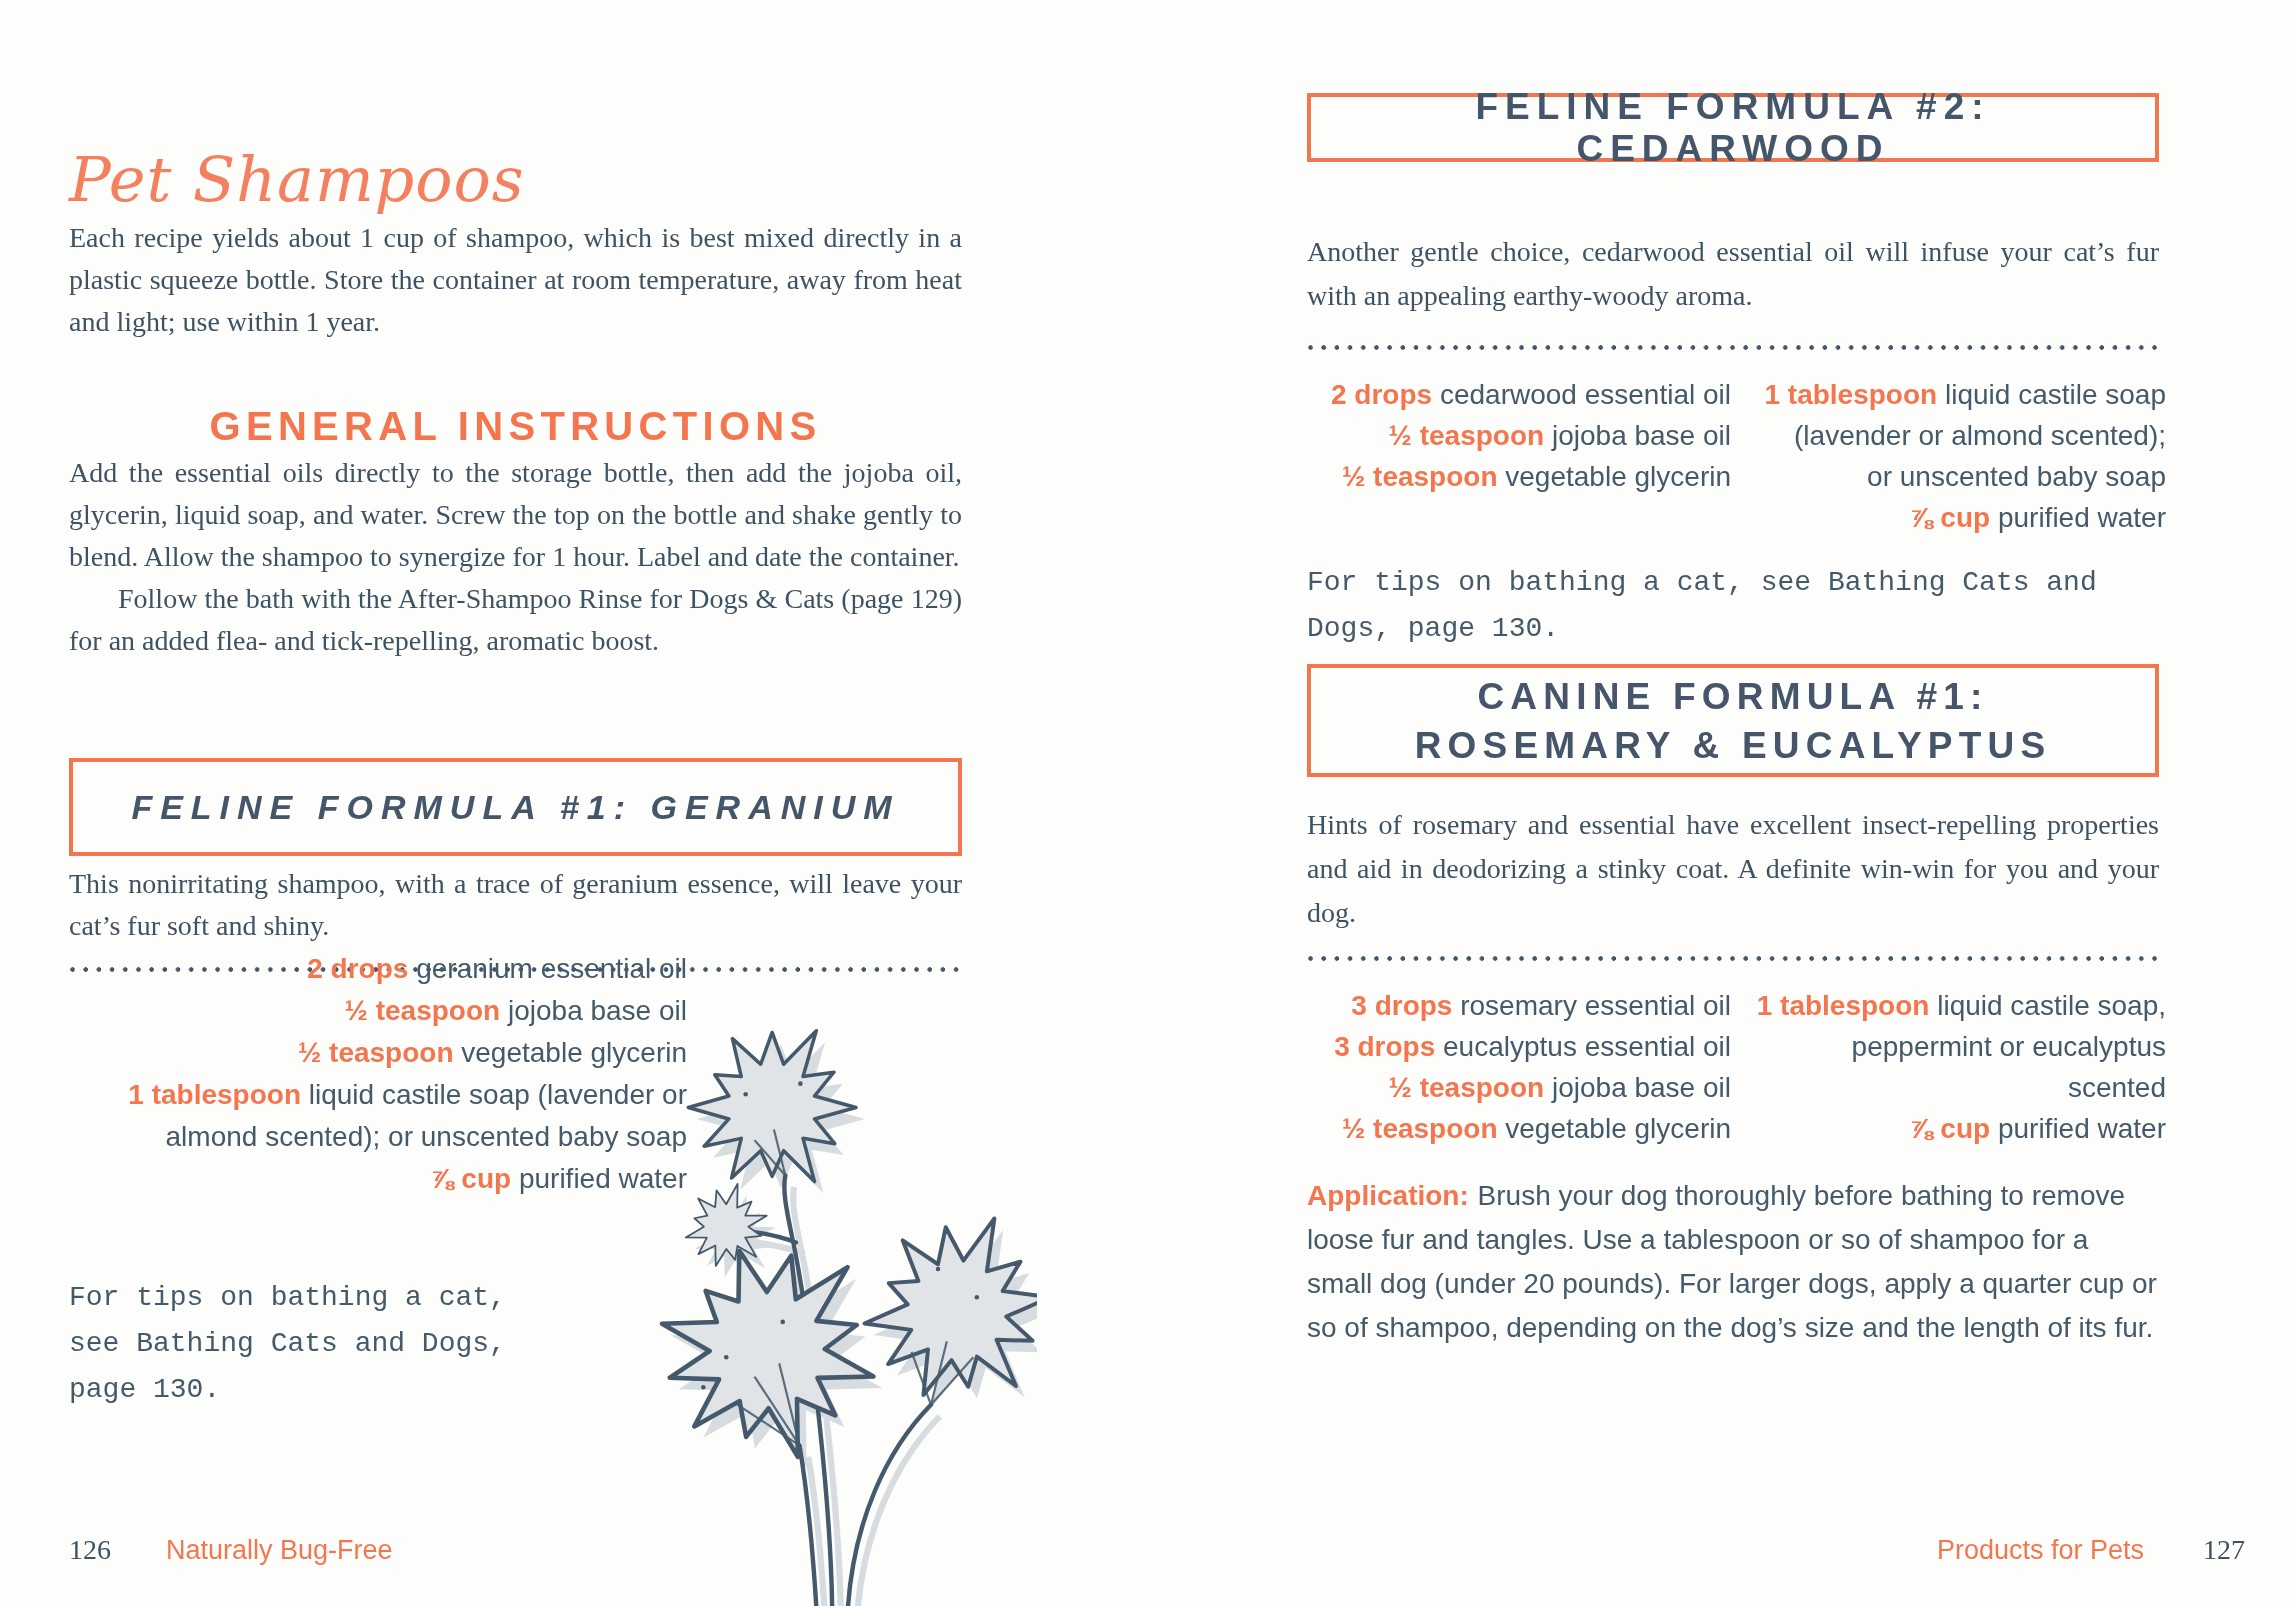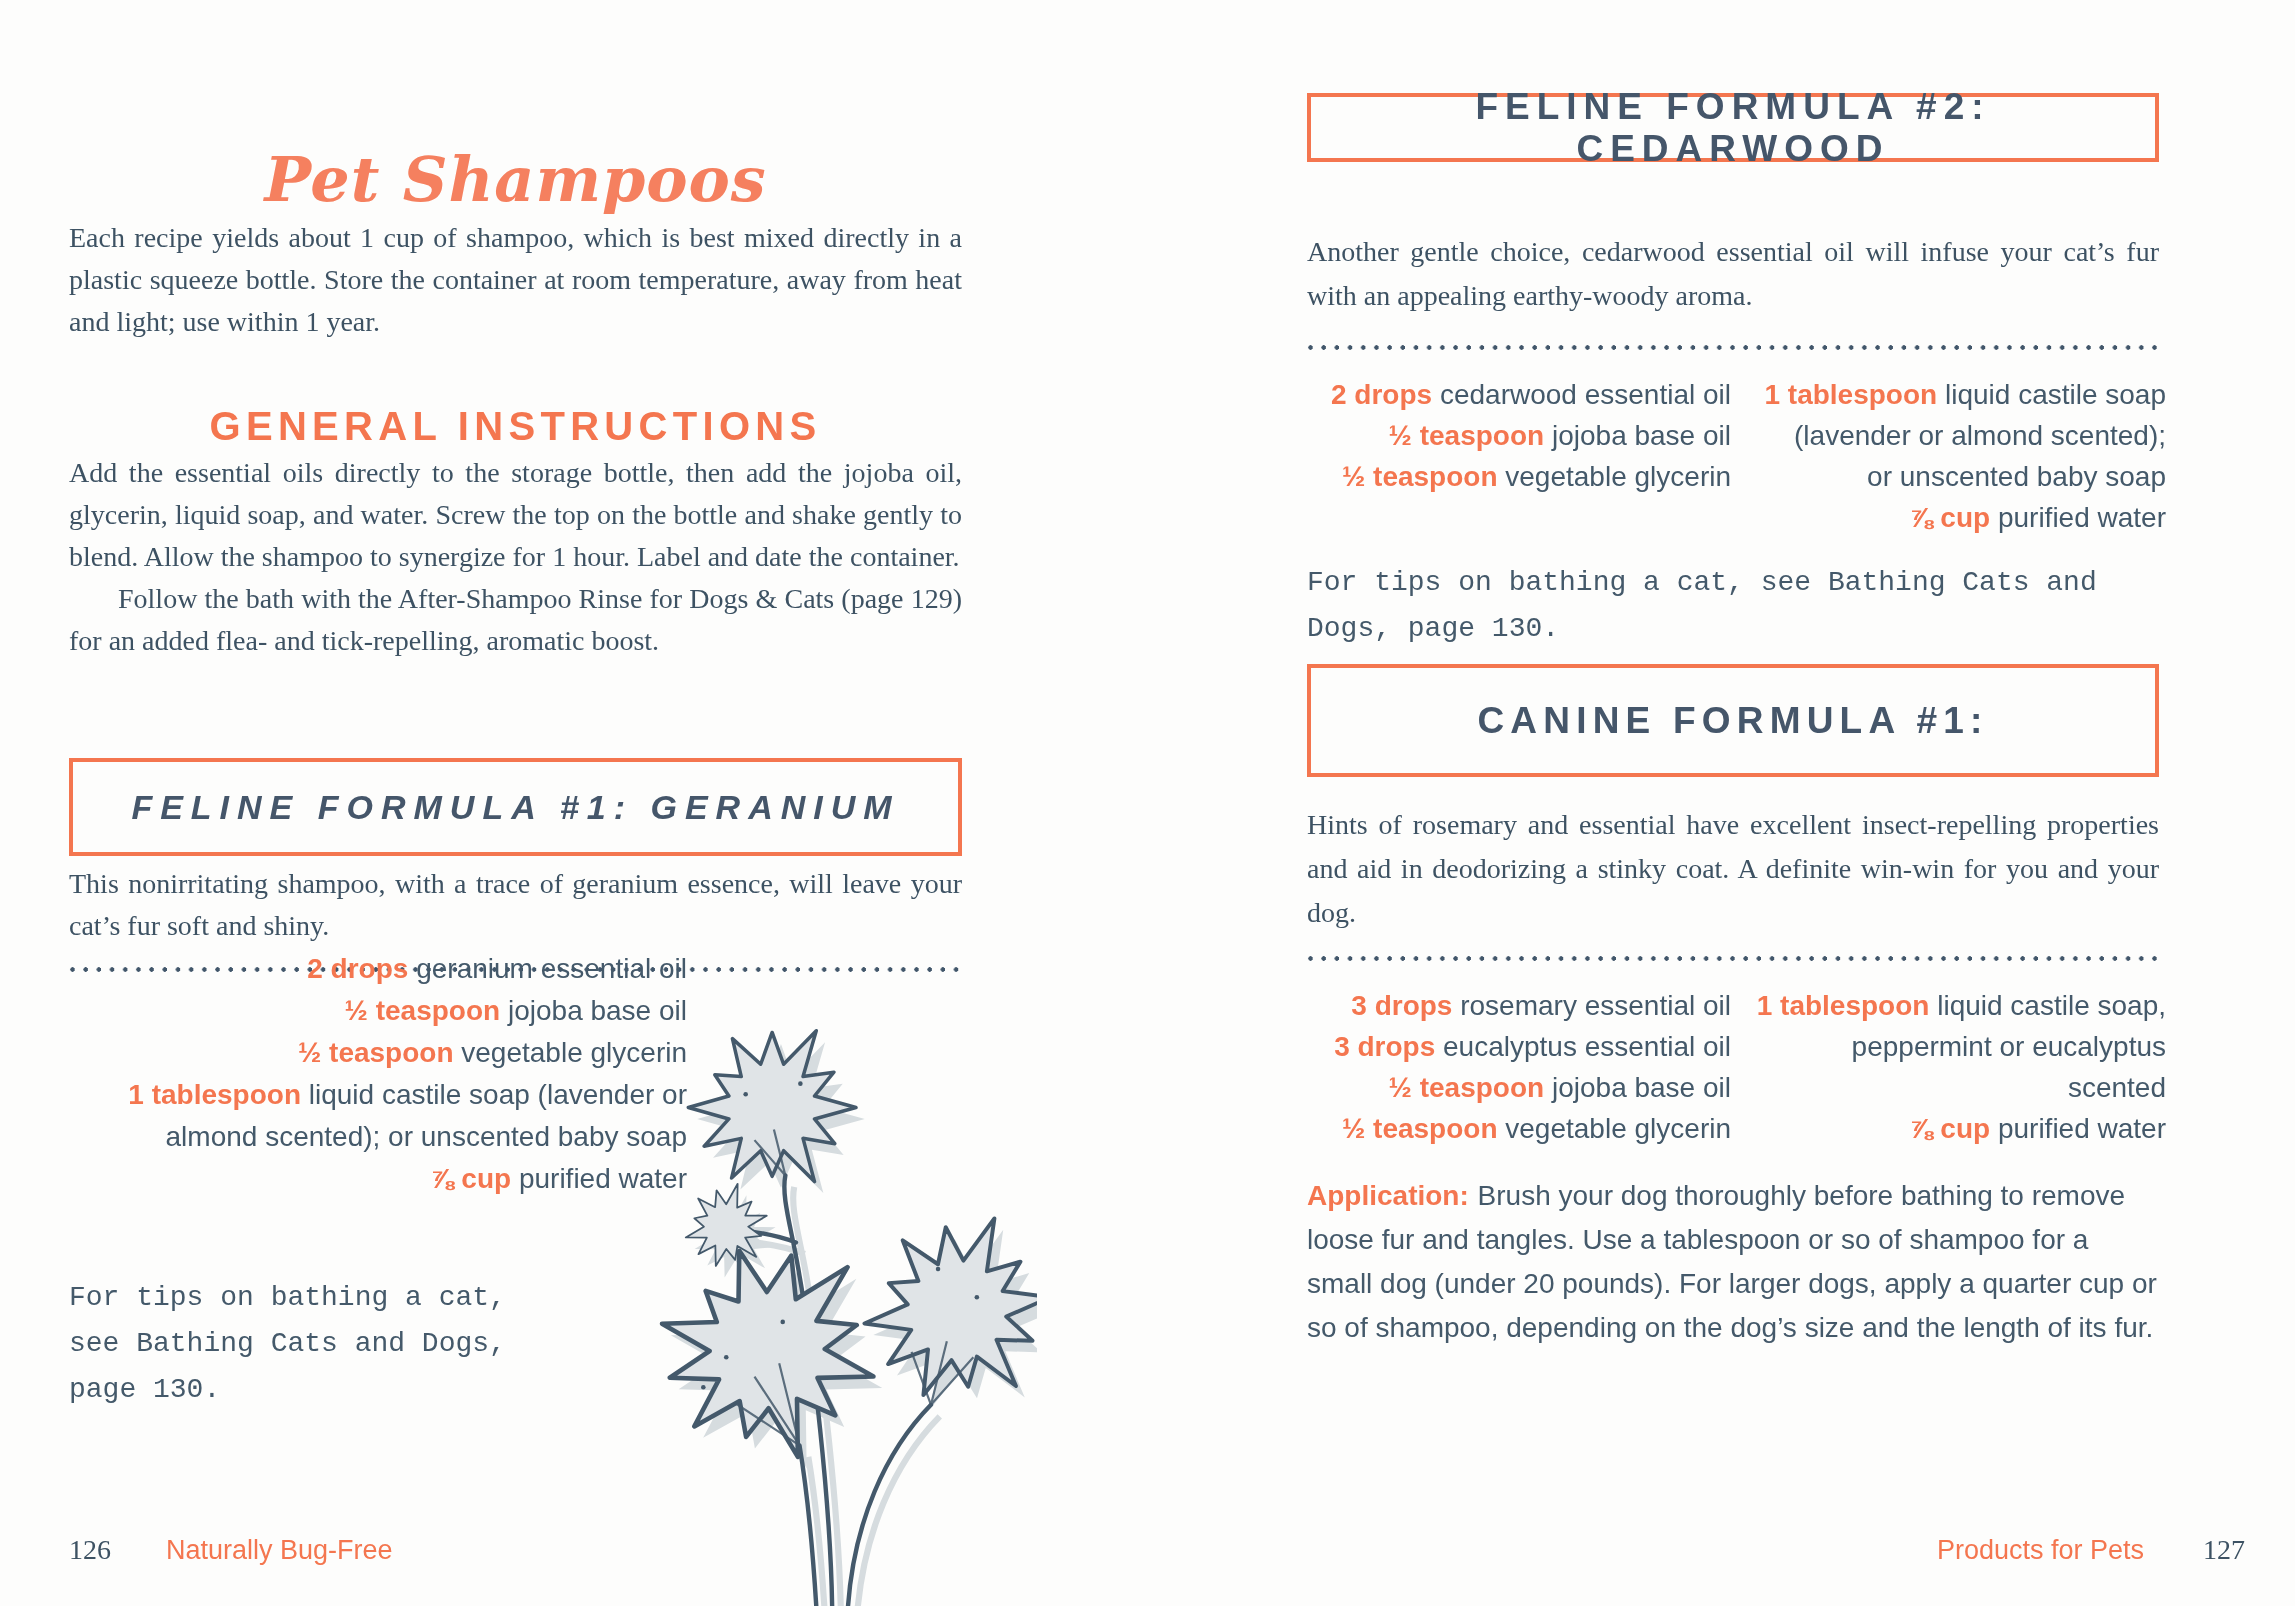--- a/index.html
+++ b/index.html
@@ -1,22 +1,22 @@
 <!DOCTYPE html>
 <html style="font-size:14px"><head>
 <meta charset="utf-8">
 <style>
   html,body{margin:0;padding:0;background:#ffffff;}
   #canvas{position:relative;width:2295px;height:1607px;background:#fdfdfc;overflow:hidden;
           font-family:"Liberation Sans",sans-serif;}
   .abs{position:absolute;}
 
   
-  .script-title{font-family:"DejaVu Serif",serif;font-style:italic;font-weight:700;
-                font-size:62px;color:#f5805f;text-align:center;letter-spacing:0.9px;}
+  .script-title{font-family:"DejaVu Serif",serif;font-style:italic;font-weight:400;
+                font-size:62px;color:#f5805f;letter-spacing:0.9px;}
   .serif-p{font-family:"Liberation Serif",serif;font-size:28px;line-height:42px;
            color:#3d5263;text-align:justify;}
   .sub-heading{font-size:40px;font-weight:700;letter-spacing:5.3px;color:#f4764f;
                text-align:center;}
   .formula-box{border:4.4px solid #f4764f;display:flex;align-items:center;justify-content:center;
                flex-direction:column;box-sizing:border-box;background:#fdfdfc;}
   .formula-heading{font-weight:700;color:#45566a;text-align:center;}
   .dotted{background-image:radial-gradient(circle at 3.5px 3.5px,#41566a 2px,transparent 2.5px);
           background-size:13.2px 8px;background-repeat:repeat-x;height:8px;}
   ul.ing{list-style:none;margin:0;padding:0;font-size:28px;line-height:42px;color:#44596a;}
@@ -126,20 +126,21 @@
 
   <ul class="abs ing" style="left:1744px;top:374px;width:422px;line-height:41px;">
     <li style="padding-left:49px;text-indent:-49px;"><span class="qty">1 tablespoon</span> <span>liquid castile soap (lavender or almond scented); or unscented baby soap</span></li>
     <li style="padding-left:49px;text-indent:-49px;"><span class="qty">⅞ cup</span> <span>purified water</span></li>
   </ul>
 
   <p class="abs note" style="left:1307px;top:560px;width:852px;margin:0;">For tips on bathing a cat, see Bathing Cats and Dogs, page 130.</p>
 
   <div class="abs formula-box" style="left:1307px;top:664px;width:852px;height:113px;">
     <div class="formula-heading" style="font-size:37px;letter-spacing:6.2px;line-height:49px;">CANINE FORMULA #1:</div>
+    <div class="formula-heading" style="font-size:37px;letter-spacing:6.2px;line-height:49px;">ROSEMARY &amp; EUCALYPTUS</div>
   </div>
 
   <p class="abs serif-p" style="left:1307px;top:803px;width:852px;margin:0;line-height:44px;">Hints of rosemary and essential have excellent insect-repelling properties and aid in deodorizing a stinky coat. A definite win-win for you and your dog.</p>
 
   <div class="abs dotted" style="left:1307px;top:955px;width:852px;"></div>
 
   <ul class="abs ing" style="left:1307px;top:985px;width:424px;line-height:41px;">
     <li><span class="qty">3 drops</span> <span>rosemary essential oil</span></li>
     <li><span class="qty">3 drops</span> <span>eucalyptus essential oil</span></li>
     <li><span class="qty">½ teaspoon</span> <span>jojoba base oil</span></li>

